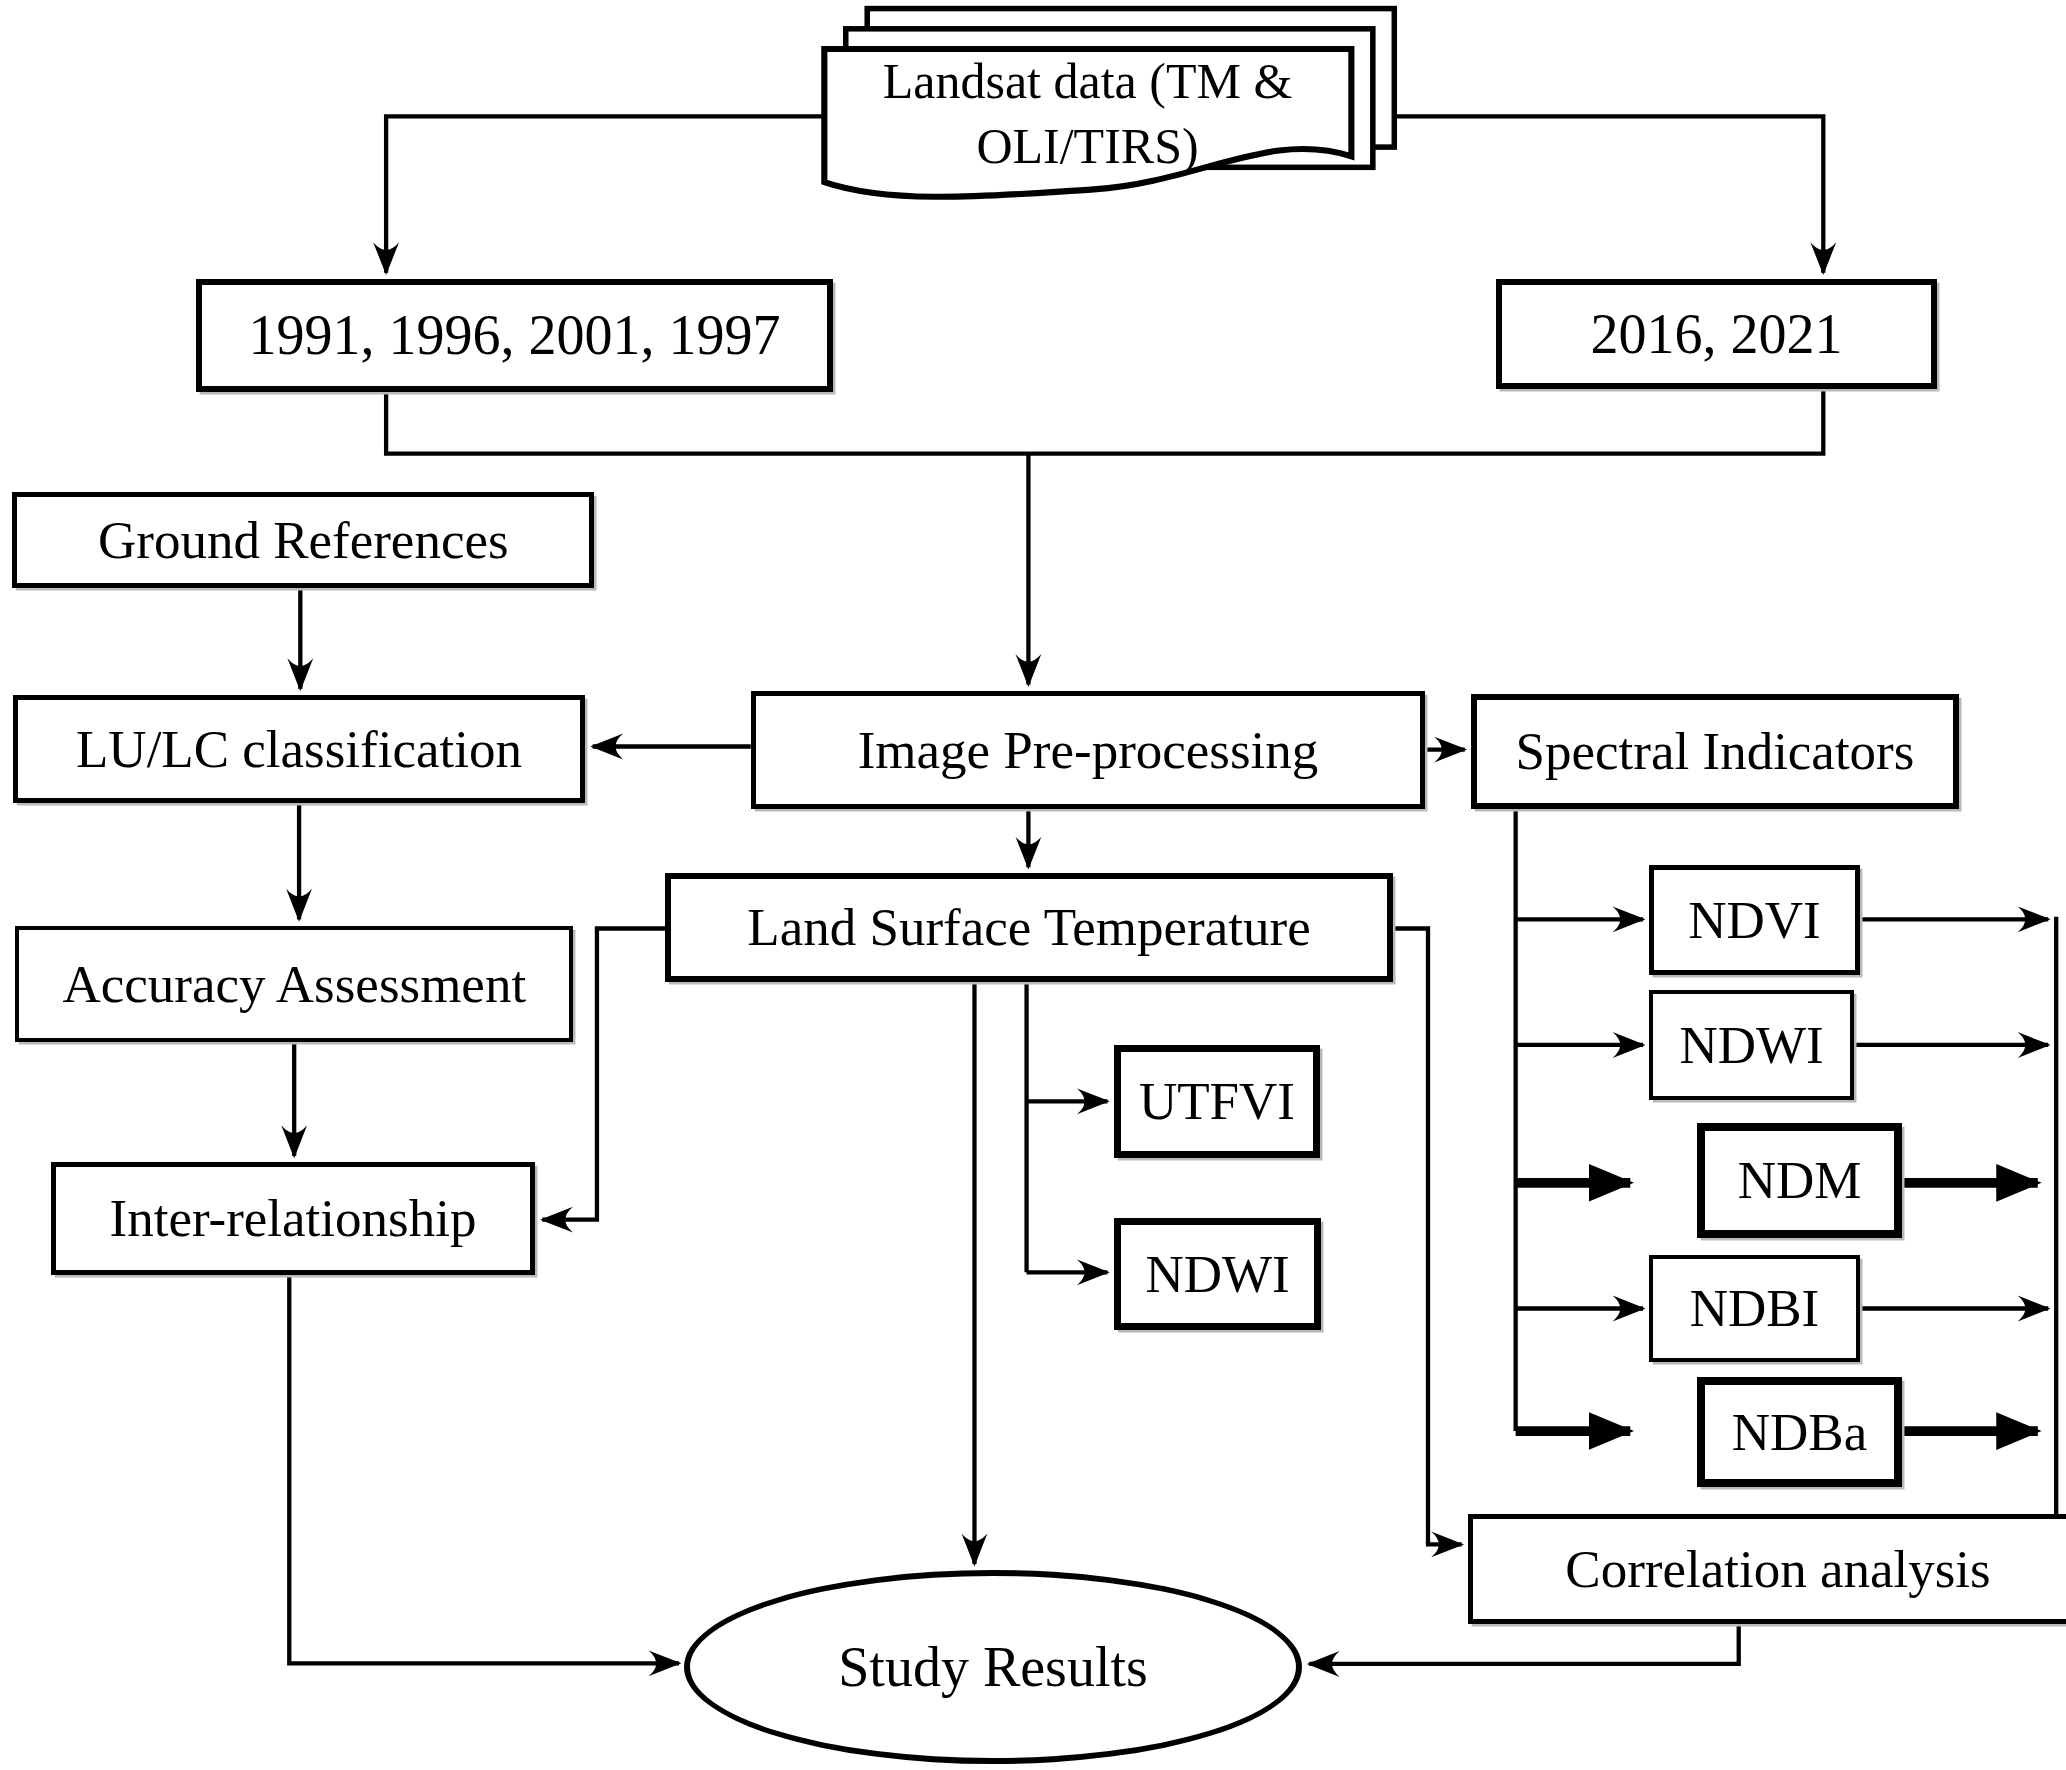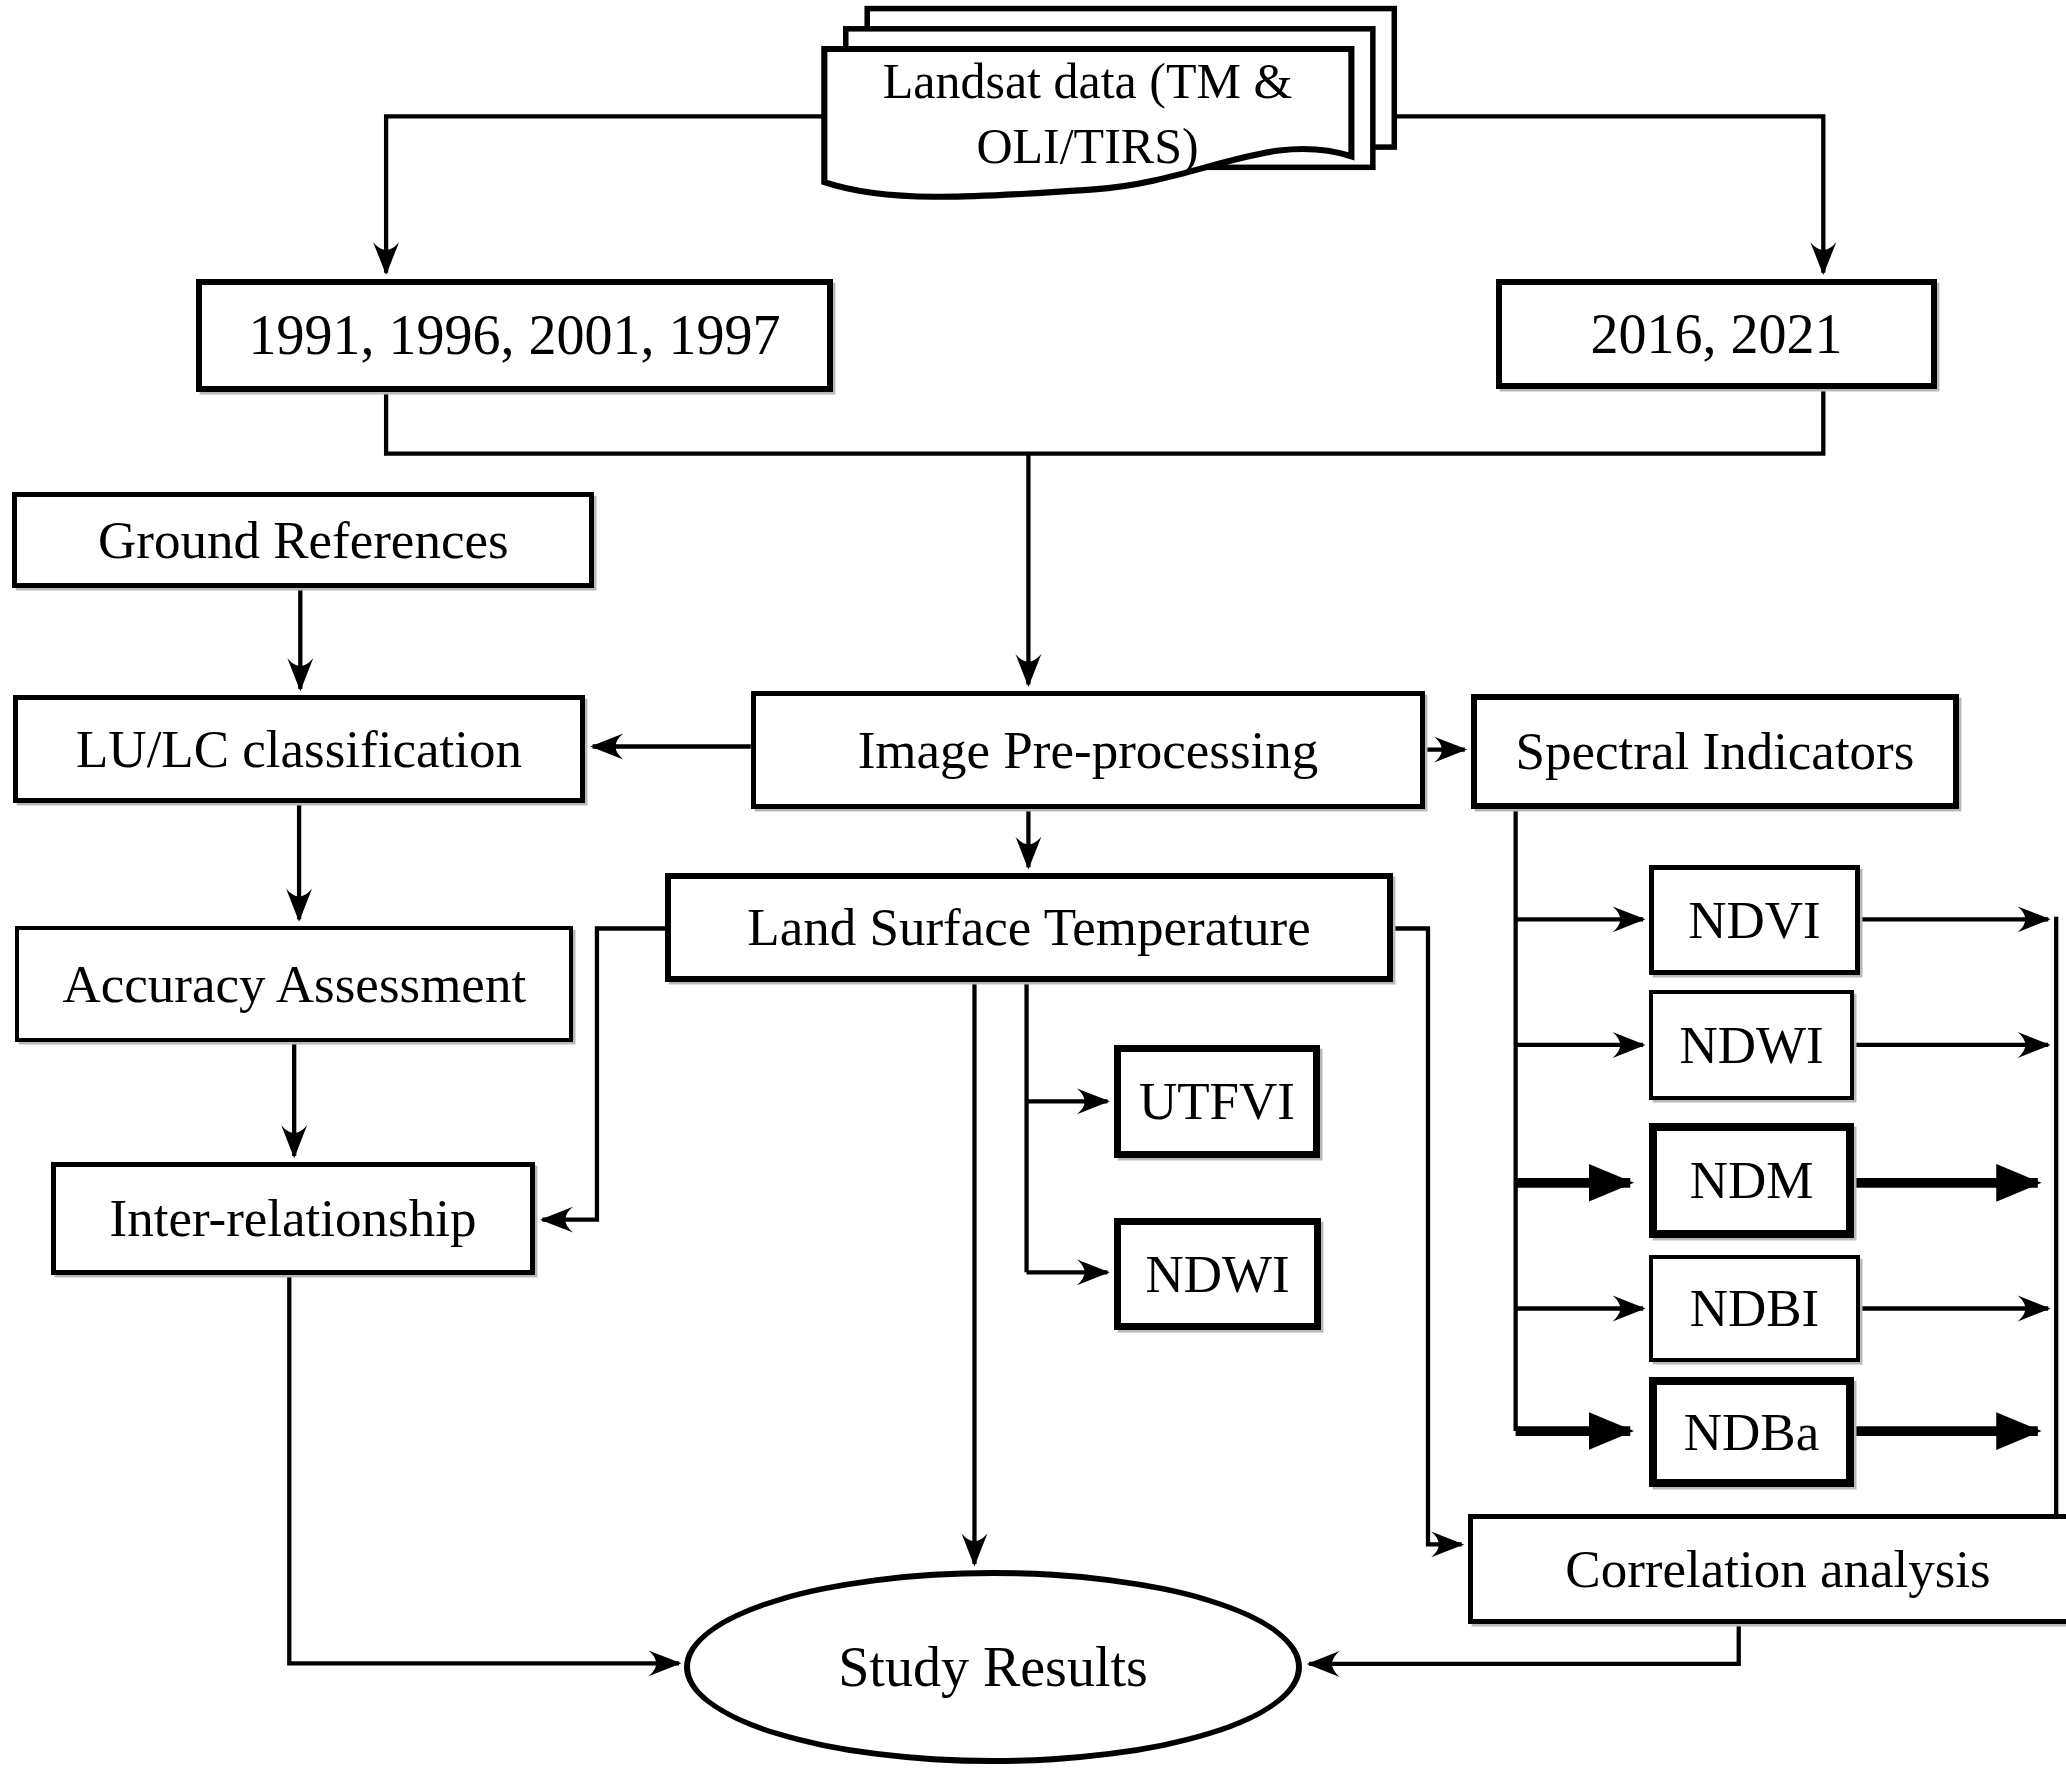--- a/index.html
+++ b/index.html
@@ -29,21 +29,21 @@
     justify-content:center;
     text-align:center;
     font-size:53px;
     line-height:1.15;
     box-shadow:3.1px 3.1px 0 -0.6px #b9b9b9;
   }
   .node span{display:block;}
   .b8{border-width:4.9px;}
   .b10{border-width:6.1px;}
   .b12{border-width:7.4px;}
-  .b13{border-width:8px;}
+  .b13{border-width:8px;margin-left:48px;}
   .f90{font-size:53px;}
   .f92{font-size:56px;}
   .ellipse{
     border-radius:50%;
     border-width:6.1px;
     box-shadow:none;
   }
   .doc-label{
     position:absolute;
     display:flex;

